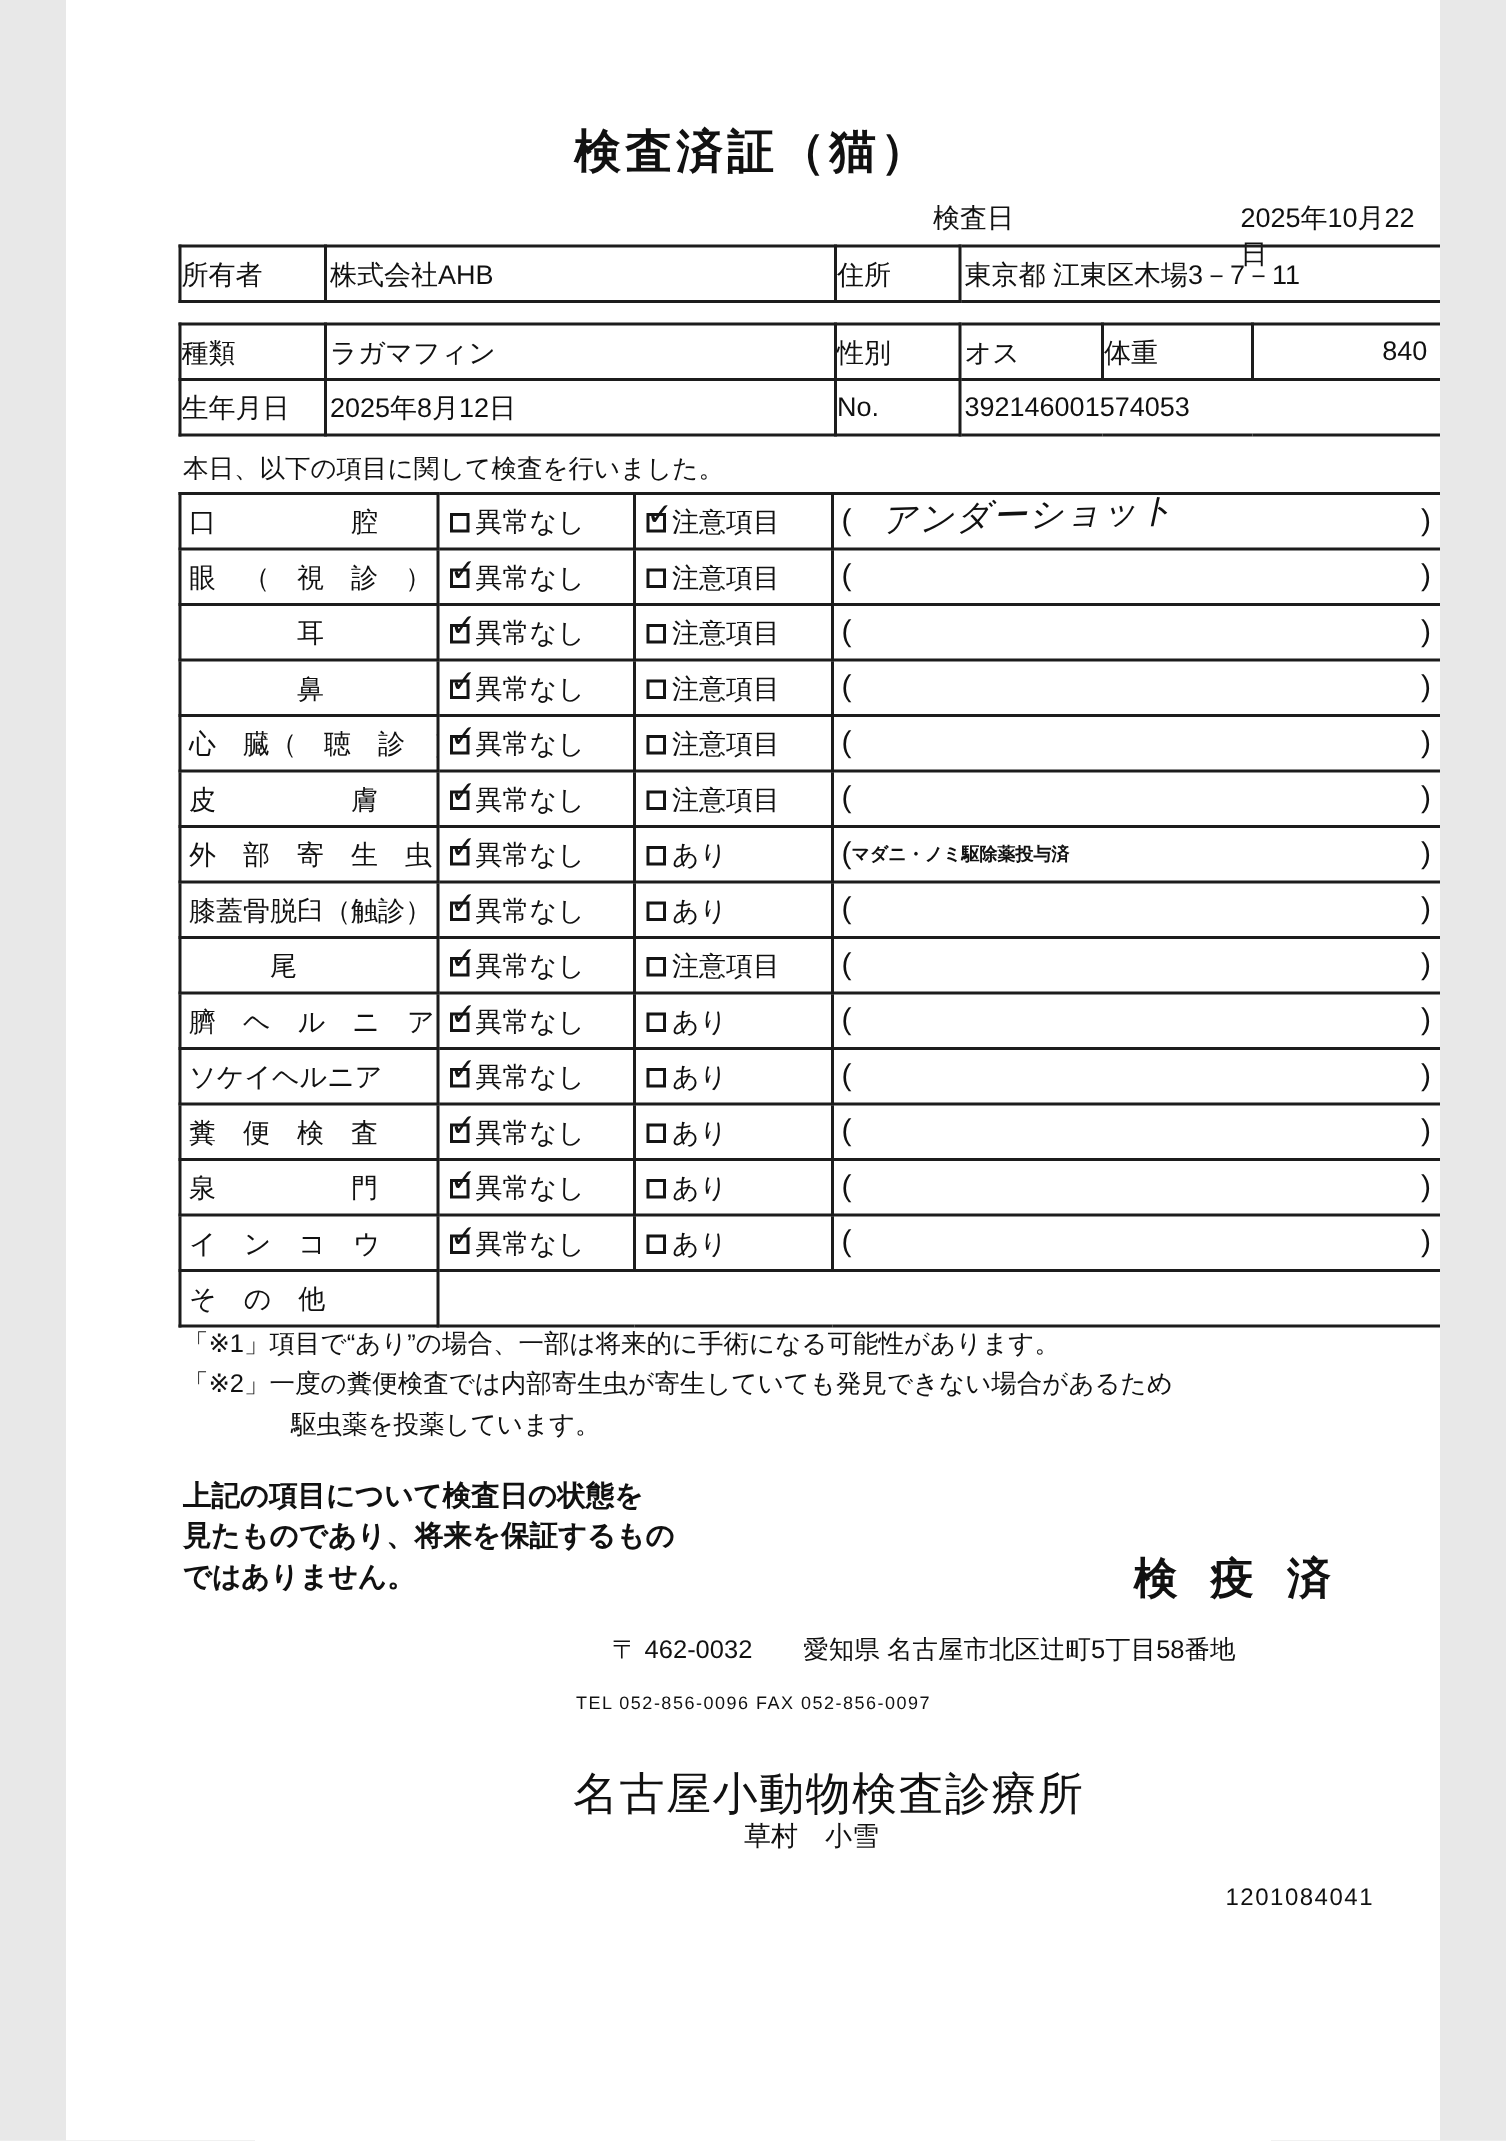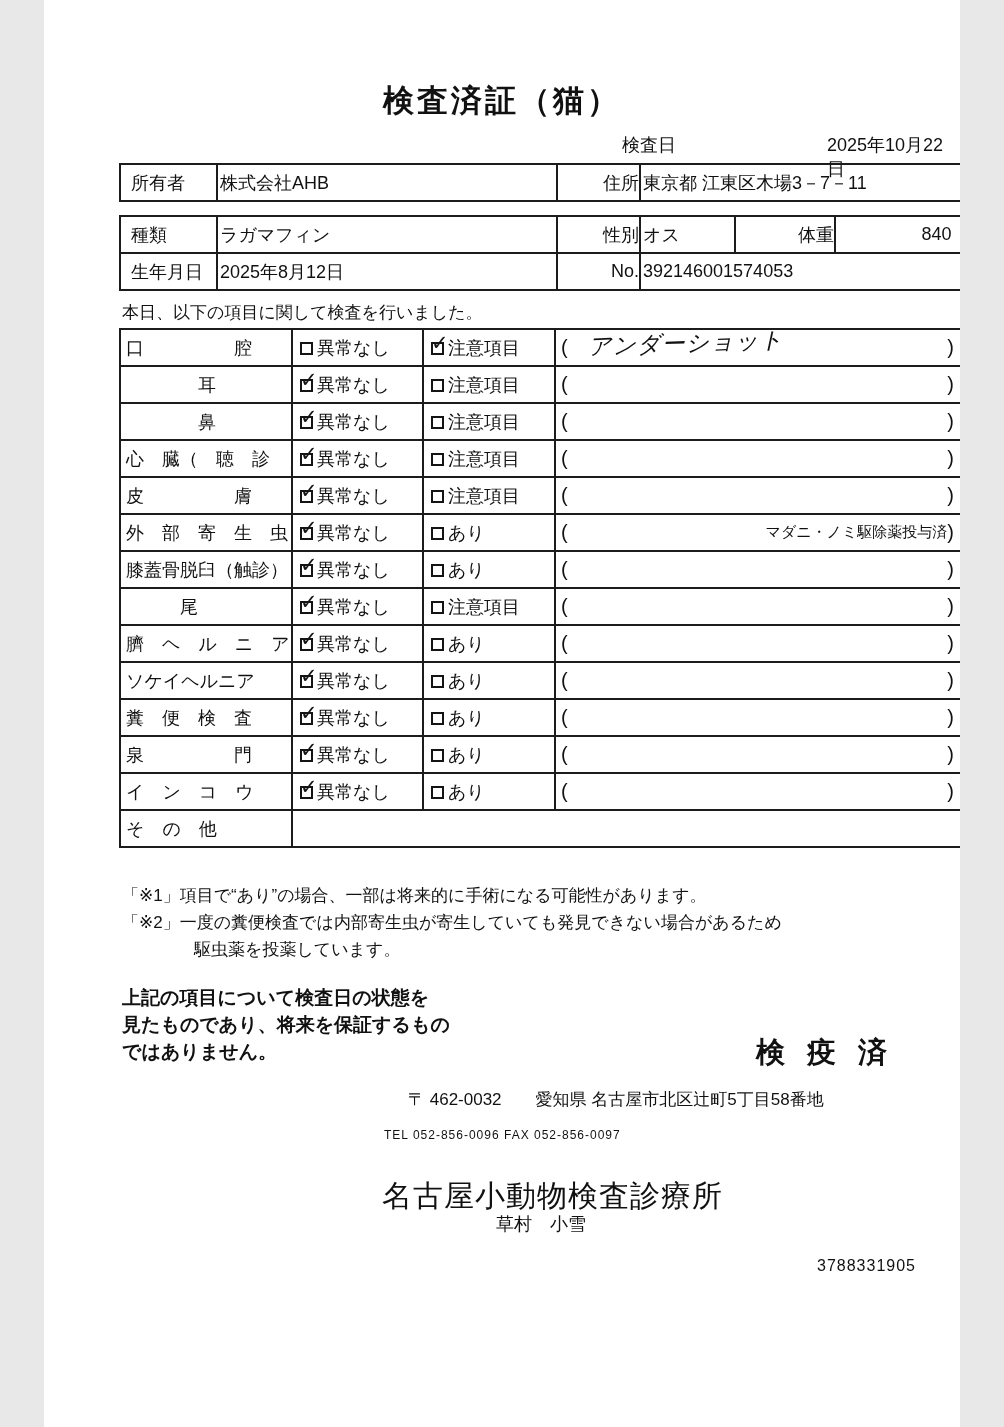--- a/index.html
+++ b/index.html
@@ -12,22 +12,22 @@
   .abs { position:absolute; }
 
   .title { top:80px; left:0; width:100%; text-align:center; font-size:31px; font-weight:bold; letter-spacing:3px; }
 
   .date-line { top:133px; left:0; width:100%; height:24px; font-size:18px; }
   .date-line .lbl { position:absolute; left:578px; }
   .date-line .val { position:absolute; left:783px; }
 
   table.tbl { border-collapse:collapse; table-layout:fixed; }
   table.tbl td { border:2px solid #1c1c1c; height:37px; font-size:18px; overflow:hidden; white-space:nowrap; }
-  td.lab { padding-left:10px; }
-  td.lab-c { text-align:right; }
+  td.lab { }
+  td.lab-c { text-align:left; }
   td.val { padding-left:2px; }
   td.wval { text-align:right; padding-right:14px; }
   td.wval .unit { display:inline-block; margin-left:14px; font-size:17px; }
 
   .tbl-owner { top:163px; left:75px; width:870px; }
   .tbl-pet   { top:215px; left:75px; width:870px; }
 
   .intro { top:301px; left:78px; font-size:17px; }
 
   
@@ -38,21 +38,21 @@
   td.c-note { position:relative; padding:0; }
   .note-flex { display:flex; align-items:center; height:100%; }
   .paren { font-size:20px; }
   .paren.open { padding-left:5px; }
   .paren.close { padding-right:7px; }
   .note-text { flex:1; font-size:18px; padding-left:8px; }
   .note-text.handwritten {
     font-size:23px; font-style:italic; padding-left:20px;
     transform:rotate(-2deg); transform-origin:left center; letter-spacing:1px;
   }
-  .note-text.printed { font-weight:normal; font-size:15px; padding-left:0px;text-align:right; }
+  .note-text.printed { font-weight:bold; font-size:12px; padding-left:0px; }
   .ref { position:absolute; right:-42px; top:7px; font-size:16px; width:38px; }
 
   .cb {
     display:inline-block; width:13px; height:13px; border:2px solid #141414;
     margin-right:4px; position:relative; vertical-align:-1px; background:#fff;
   }
   .cb.checked::after {
     content:"✓"; position:absolute; left:-2px; top:-13px;
     font-size:21px; font-weight:bold; color:#141414;
   }
@@ -145,20 +145,33 @@
       <td class="c-note">
             <div class="note-flex">
               <span class="paren open">(</span>
               <span class="note-text handwritten">アンダーショット</span>
               <span class="paren close">)</span>
             </div>
             <span class="ref"></span>
           </td>
     </tr>
 
+    <tr>
+      <td class="c-item">眼　（　視　診　）</td>
+      <td class="c-opt"><span class="cb checked"></span><span>異常なし</span></td>
+      <td class="c-opt"><span class="cb"></span><span>注意項目</span></td>
+      <td class="c-note">
+            <div class="note-flex">
+              <span class="paren open">(</span>
+              <span class="note-text"></span>
+              <span class="paren close">)</span>
+            </div>
+            <span class="ref"></span>
+          </td>
+    </tr>
 
     <tr>
       <td class="c-item">　　　　耳</td>
       <td class="c-opt"><span class="cb checked"></span><span>異常なし</span></td>
       <td class="c-opt"><span class="cb"></span><span>注意項目</span></td>
       <td class="c-note">
             <div class="note-flex">
               <span class="paren open">(</span>
               <span class="note-text"></span>
               <span class="paren close">)</span>
@@ -340,15 +353,15 @@
   <div class="abs postal-line">
     <span>〒 462-0032</span><span class="addr">愛知県 名古屋市北区辻町5丁目58番地</span>
   </div>
 
   <div class="abs tel-line">TEL 052-856-0096  FAX 052-856-0097</div>
 
   <div class="abs clinic">名古屋小動物検査診療所</div>
 
   <div class="abs vet">草村　小雪</div>
 
-  <div class="abs serial">3788331905</div>
+  <div class="abs serial">1201084041</div>
 
 </div>
 
 </body></html>

